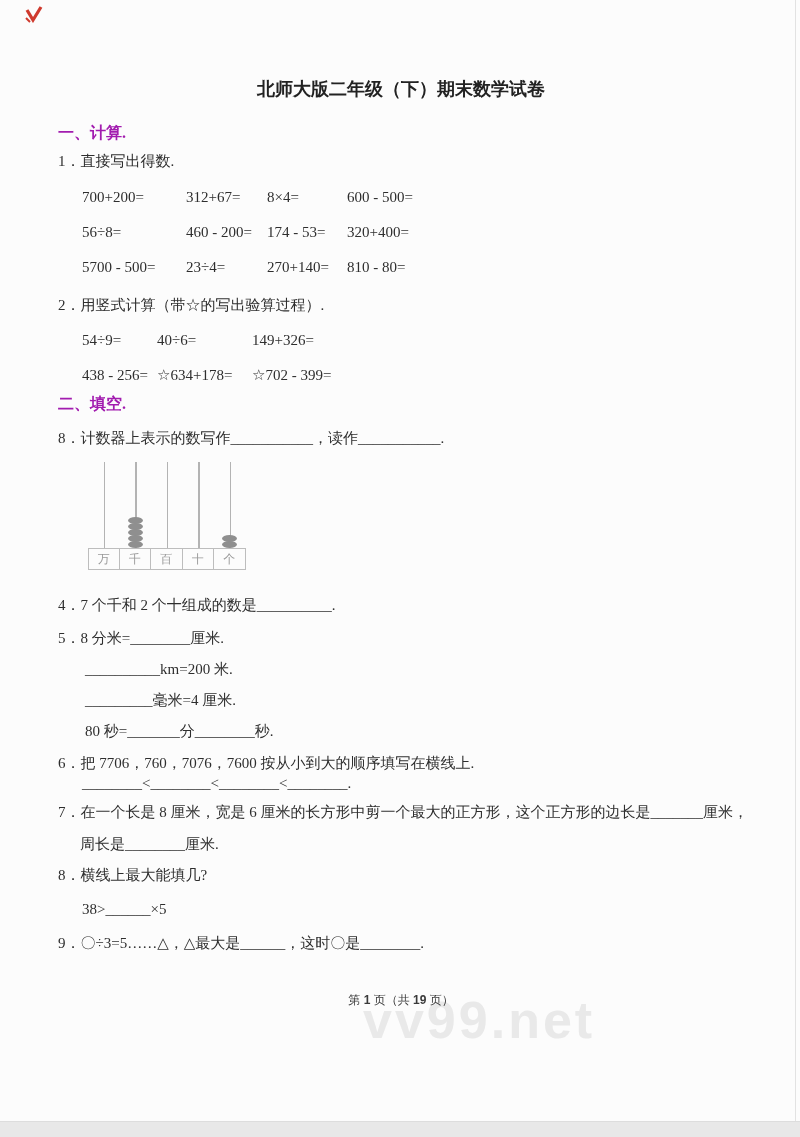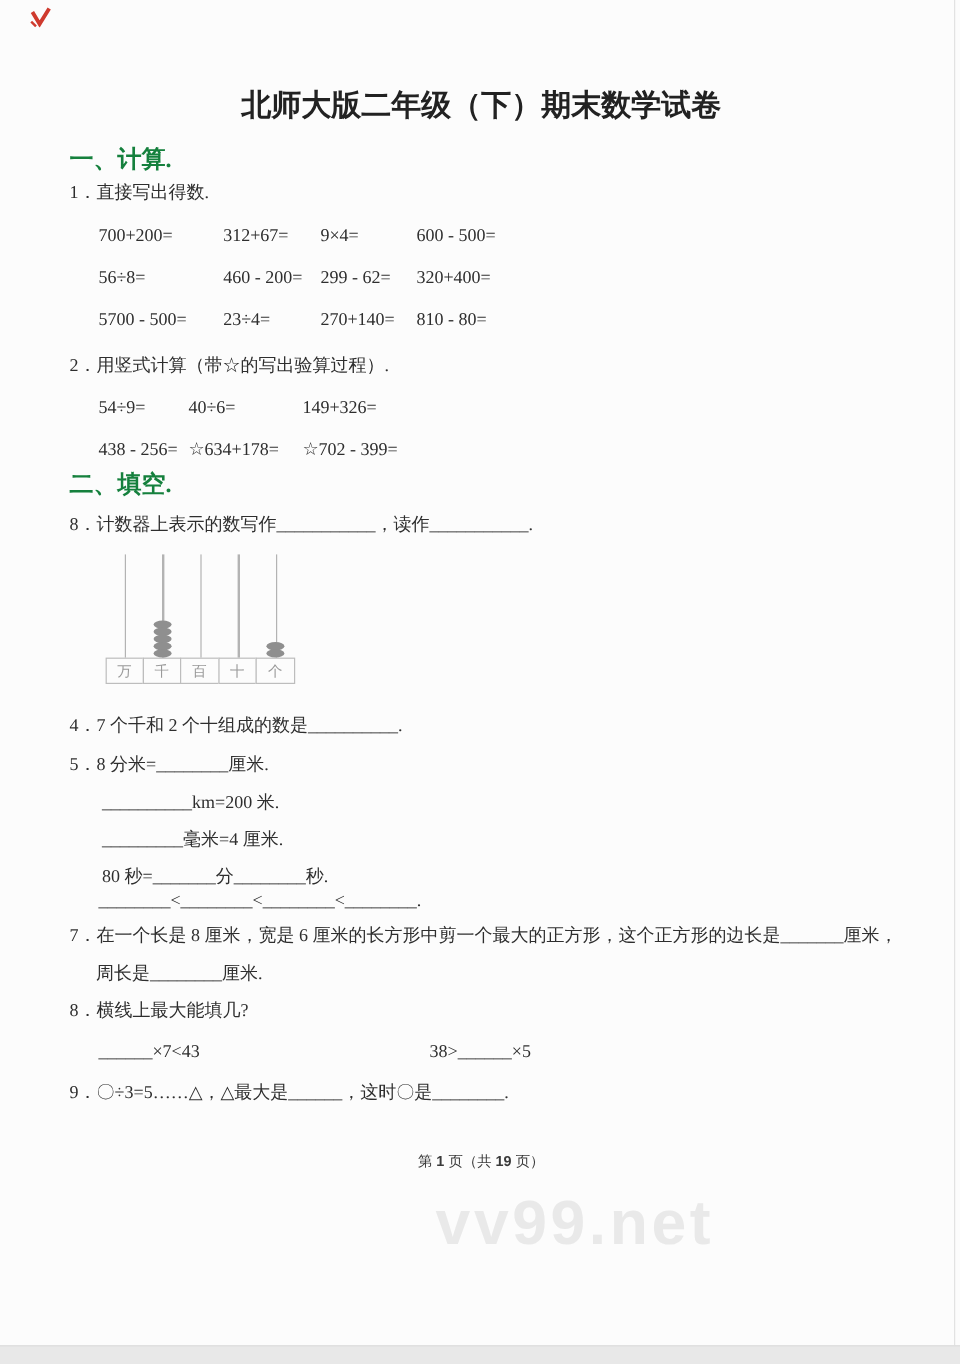--- a/index.html
+++ b/index.html
@@ -15,24 +15,24 @@
   .bottom-band{position:absolute;left:0;bottom:0;width:800px;height:15px;background:#e8e8e8;border-top:1px solid #dddddd;}
   .watermark{
     position:absolute;left:363px;top:990px;
     font-family:"Liberation Sans","DejaVu Sans",sans-serif;
     font-weight:900;font-size:52px;letter-spacing:3px;
     color:#e9e9e9;z-index:0;user-select:none;white-space:nowrap;
   }
   .corner-mark{position:absolute;left:24px;top:5px;width:20px;height:18px;z-index:2;}
   .content{position:relative;z-index:1;padding:0 56px 0 58px;}
   .title{
-    margin:74px 0 0 0;font-size:25px;font-weight:bold;
+    margin:74px 0 0 0;font-size:18px;font-weight:bold;
     line-height:30px;text-align:center;color:#222;
   }
-  .heading{font-size:20px;font-weight:bold;line-height:22px;color:#15803d;}
+  .heading{font-size:16px;font-weight:bold;line-height:22px;color:#a21caf;}
   .qline{font-size:15px;line-height:20px;white-space:nowrap;}
   .row{display:flex;font-size:15px;line-height:20px;margin-left:24px;}
   .calc-grid{margin-top:16px;}
   .calc-grid .row{margin-bottom:15px;}
   .calc-grid .row:last-child{margin-bottom:0;}
   .c0{min-width:104px;} .c1{min-width:81px;} .c2{min-width:80px;}
   .d0{min-width:75px;}  .d1{min-width:95px;}
   .e0{min-width:276px;}
   .indent1{margin-left:24px;} .indent2{margin-left:27px;} .indent3{margin-left:22px;}
   
@@ -75,27 +75,27 @@
     <h1 class="title">北师大版二年级（下）期末数学试卷</h1>
 
     <div class="heading" style="margin-top:18px;">一、计算.</div>
 
     <div class="qline" style="margin-top:7px;">1．直接写出得数.</div>
 
     <div class="calc-grid">
       <div class="row">
         <span class="c0">700+200=</span>
         <span class="c1">312+67=</span>
-        <span class="c2">9×4=</span>
+        <span class="c2">8×4=</span>
         <span>600 - 500=</span>
       </div>
       <div class="row">
         <span class="c0">56÷8=</span>
         <span class="c1">460 - 200=</span>
-        <span class="c2">299 - 62=</span>
+        <span class="c2">174 - 53=</span>
         <span>320+400=</span>
       </div>
       <div class="row">
         <span class="c0">5700 - 500=</span>
         <span class="c1">23÷4=</span>
         <span class="c2">270+140=</span>
         <span>810 - 80=</span>
       </div>
     </div>
 
@@ -163,28 +163,28 @@
       </div>
     </div>
 
     <div class="qline" style="margin-top:25px;">4．7 个千和 2 个十组成的数是__________.</div>
 
     <div class="qline" style="margin-top:13px;">5．8 分米=________厘米.</div>
     <div class="qline indent2" style="margin-top:11px;">__________km=200 米.</div>
     <div class="qline indent2" style="margin-top:11px;">_________毫米=4 厘米.</div>
     <div class="qline indent2" style="margin-top:11px;">80 秒=_______分________秒.</div>
 
+    <div class="qline" style="margin-top:12px;">6．把 7706，760，7076，7600 按从小到大的顺序填写在横线上.</div>
     <div class="qline indent1" style="">________&lt;________&lt;________&lt;________.</div>
 
     <div class="qline" style="margin-top:9px;">7．在一个长是 8 厘米，宽是 6 厘米的长方形中剪一个最大的正方形，这个正方形的边长是_______厘米，</div>
     <div class="qline indent3" style="margin-top:12px;">周长是________厘米.</div>
 
     <div class="qline" style="margin-top:11px;">8．横线上最大能填几?</div>
     <div class="row" style="margin-top:14px;">
-      <span class="e0">______×7&lt;43</span>
       <span>38&gt;______×5</span>
     </div>
 
     <div class="qline" style="margin-top:14px;">9．〇÷3=5……△，△最大是______，这时〇是________.</div>
 
     <div class="footer">
       <span>第 </span><b>1</b><span> 页（共 </span><b>19</b><span> 页）</span>
     </div>
 
   </div>

